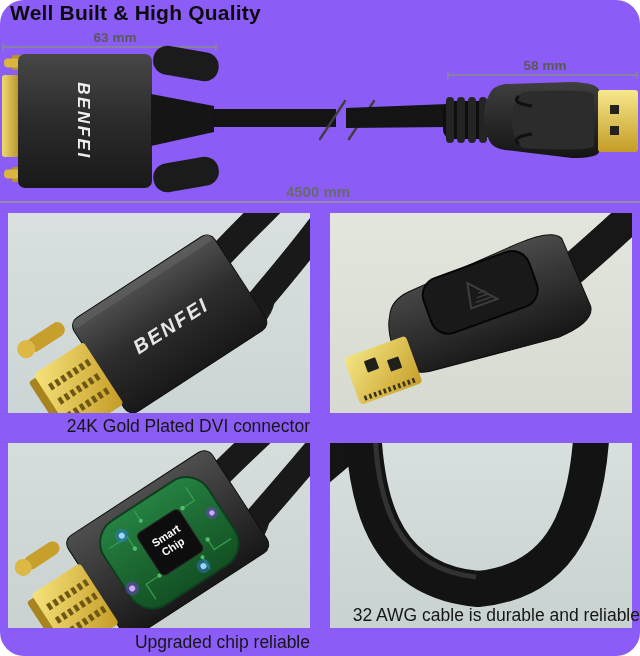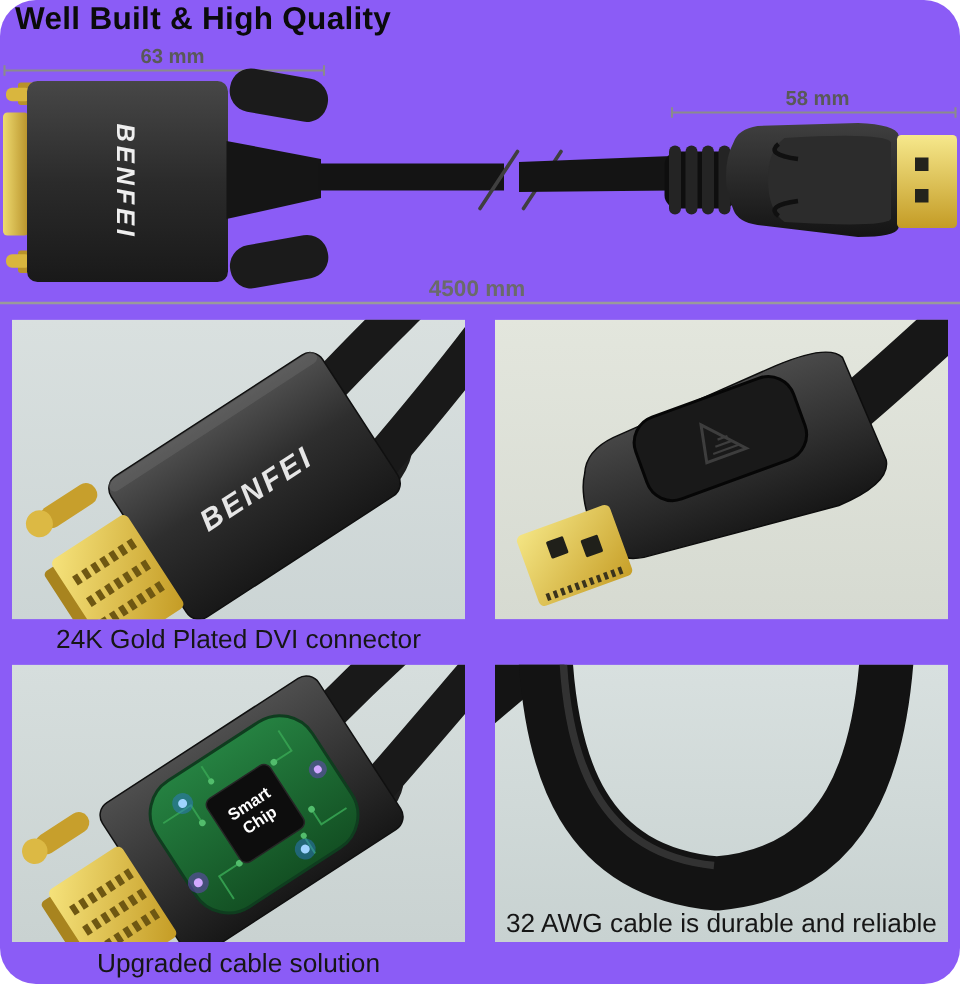--- a/index.html
+++ b/index.html
@@ -1,20 +1,20 @@
 <!DOCTYPE html>
 <html><head>
 <meta charset="utf-8">
 <style>
   html,body{margin:0;padding:0;background:#fff;}
   #stage{position:relative;width:640px;height:656px;background:#8b5cf6;overflow:hidden;
          font-family:"Liberation Sans",sans-serif;border-radius:24px;}
   .abs{position:absolute;}
   #title{left:10px;top:1px;font-size:21px;font-weight:bold;color:#0b0b0b;letter-spacing:.2px;}
-  .caption{position:absolute;font-size:17.5px;color:#161616;text-align:center;white-space:nowrap;line-height:22px;}
+  .caption{position:absolute;font-size:17.5px;color:#161616;text-align:right;white-space:nowrap;line-height:22px;}
   .panel{position:absolute;overflow:hidden;}
   .panel svg{display:block;}
   svg text{font-family:"Liberation Sans",sans-serif;}
 </style>
 </head>
 <body>
 
 <div id="stage">
 
   <div id="title" class="abs">Well Built &amp; High Quality</div>
@@ -232,16 +232,16 @@
             <stop offset="1" stop-color="#c8d2d1"></stop>
         </linearGradient>
       </defs>
       <rect width="302" height="185" fill="url(#e-bg)"></rect>
       <path d="M-10,28 L42,-16" stroke="#141414" stroke-width="30" stroke-linecap="round" fill="none"></path>
       <path d="M33,-18 C36,70 60,138 148,146 C236,138 258,66 262,-18" stroke="#131313" stroke-width="36" fill="none" stroke-linecap="round"></path>
       <path d="M45,-14 C47,62 68,126 146,134" stroke="#3e3e3e" stroke-width="5" fill="none" opacity="0.75"></path>
     </svg>
   </div>
 
-  <div class="caption" style="left:8px;top:631px;width:302px;">Upgraded cable solution</div>
+  <div class="caption" style="left:8px;top:631px;width:302px;">Upgraded chip reliable</div>
   <div class="caption" style="left:322px;top:604px;width:318px;">32 AWG cable is durable and reliable</div>
 
 </div>
 
 </body></html>

